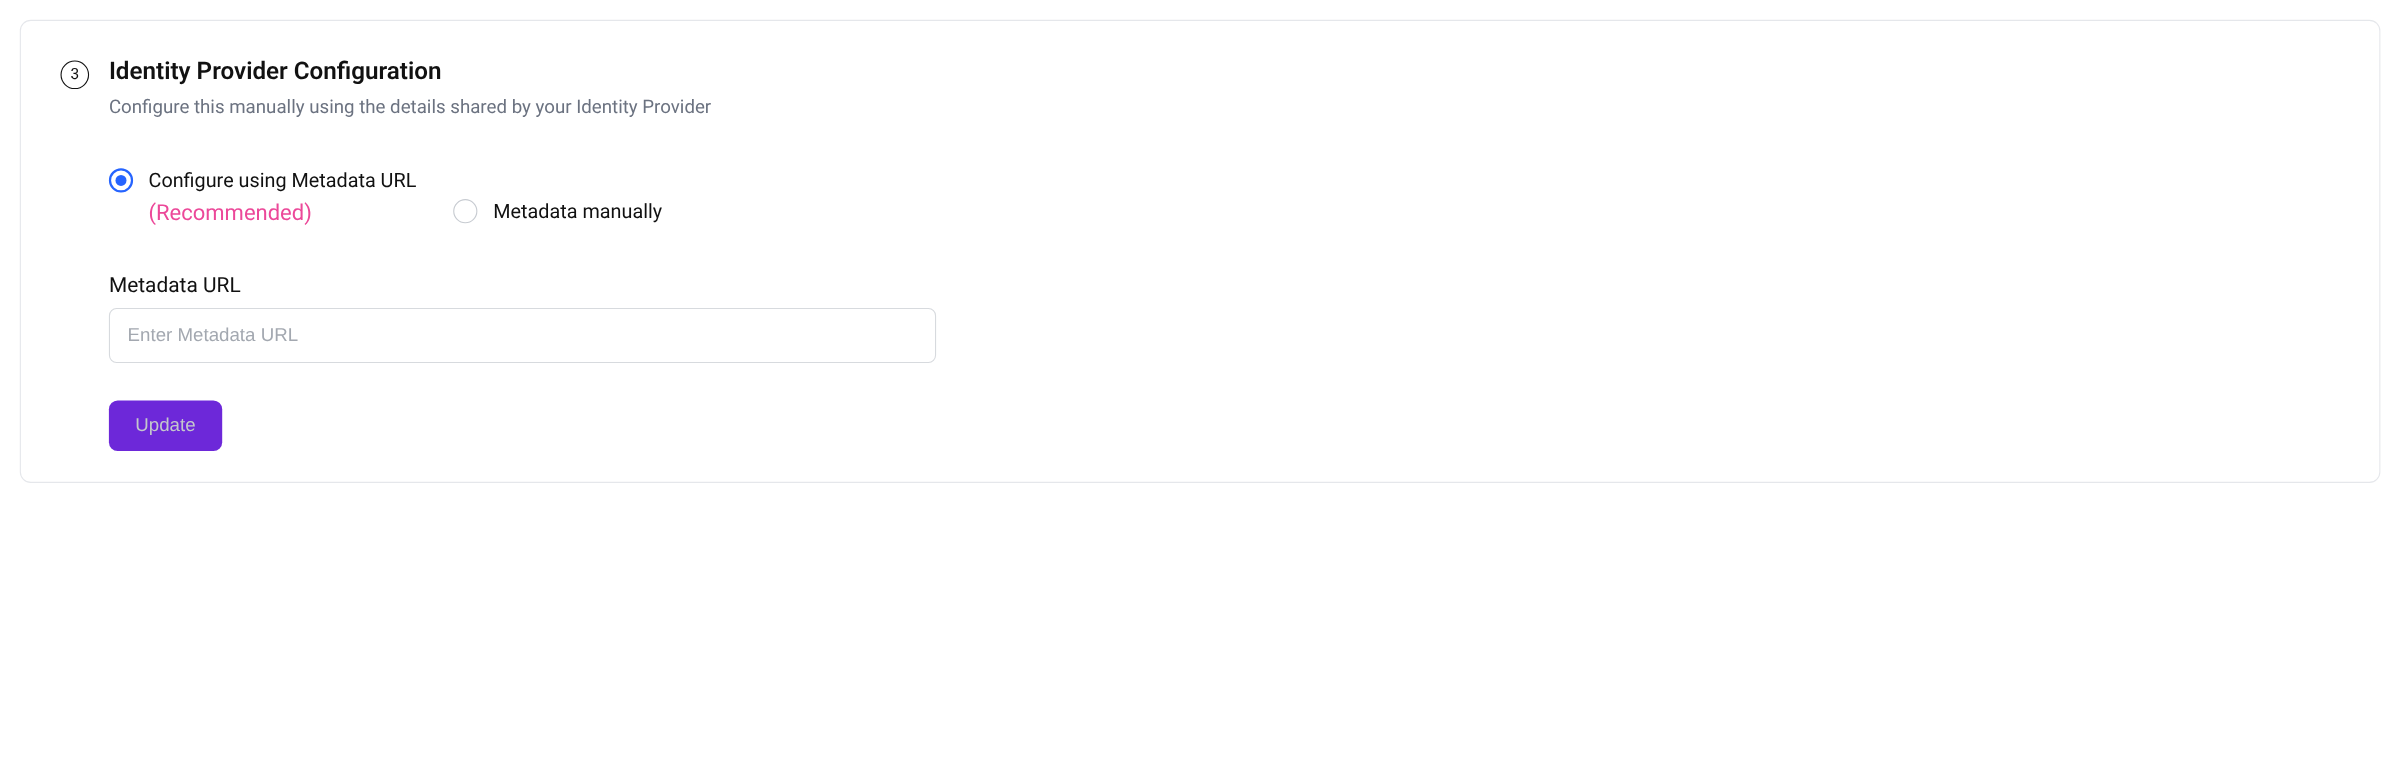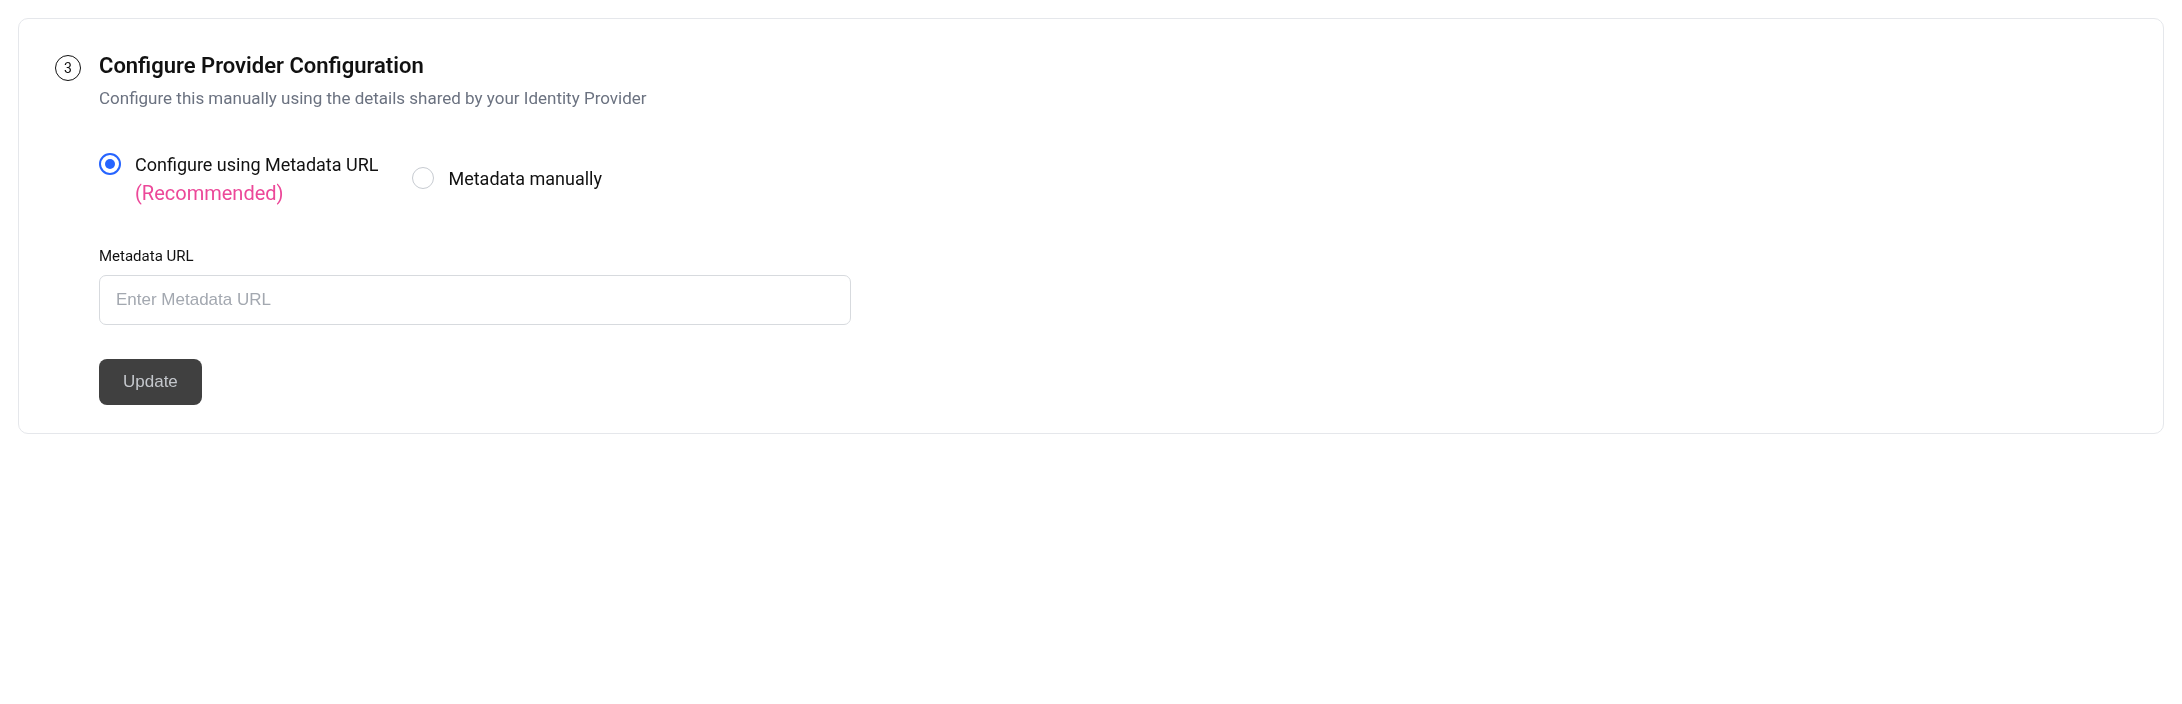--- a/index.html
+++ b/index.html
@@ -48,21 +48,21 @@
     .subtitle {
       font-size: 17px;
       color: #6b7280;
     }
     .content {
       margin-left: 44px;
       margin-top: 44px;
     }
     .radio-row {
       display: flex;
-      align-items: center;
+      align-items: flex-end;
       gap: 34px;
     }
     .radio-option {
       display: flex;
       align-items: flex-start;
       gap: 14px;
       cursor: pointer;
     }
     .radio-outer {
       width: 22px;
@@ -98,21 +98,21 @@
     }
     .radio-sublabel {
       font-size: 20px;
       color: #ec4899;
       margin-top: 4px;
     }
     .field-section {
       margin-top: 42px;
     }
     .field-label {
-      font-size: 15px;
+      font-size: 19px;
       color: #111;
       margin-bottom: 10px;
       display: block;
     }
     .text-input {
       width: 752px;
       max-width: 100%;
       height: 50px;
       border: 1px solid #d7dade;
       border-radius: 7px;
@@ -121,40 +121,40 @@
       color: #111;
       outline: none;
     }
     .text-input::placeholder {
       color: #a3a8b0;
     }
     .button-row {
       margin-top: 34px;
     }
     .update-btn {
-      background: #404040;
+      background: #6d28d9;
       color: #c4c7cc;
       border: none;
       border-radius: 8px;
       padding: 13px 24px;
       font-size: 17px;
       font-weight: 500;
       cursor: not-allowed;
     }
   </style>
 </head>
 <body>
 
 <div class="card">
   <div class="header-row">
     <div class="step-circle">
       <span>3</span>
     </div>
     <div class="header-text">
-      <h2 class="title">Configure Provider Configuration</h2>
+      <h2 class="title">Identity Provider Configuration</h2>
       <p class="subtitle">Configure this manually using the details shared by your Identity Provider</p>
     </div>
   </div>
 
   <div class="content">
     <div class="radio-row">
 
       <label class="radio-option">
         <span class="radio-outer checked">
           <span class="radio-inner"></span>

